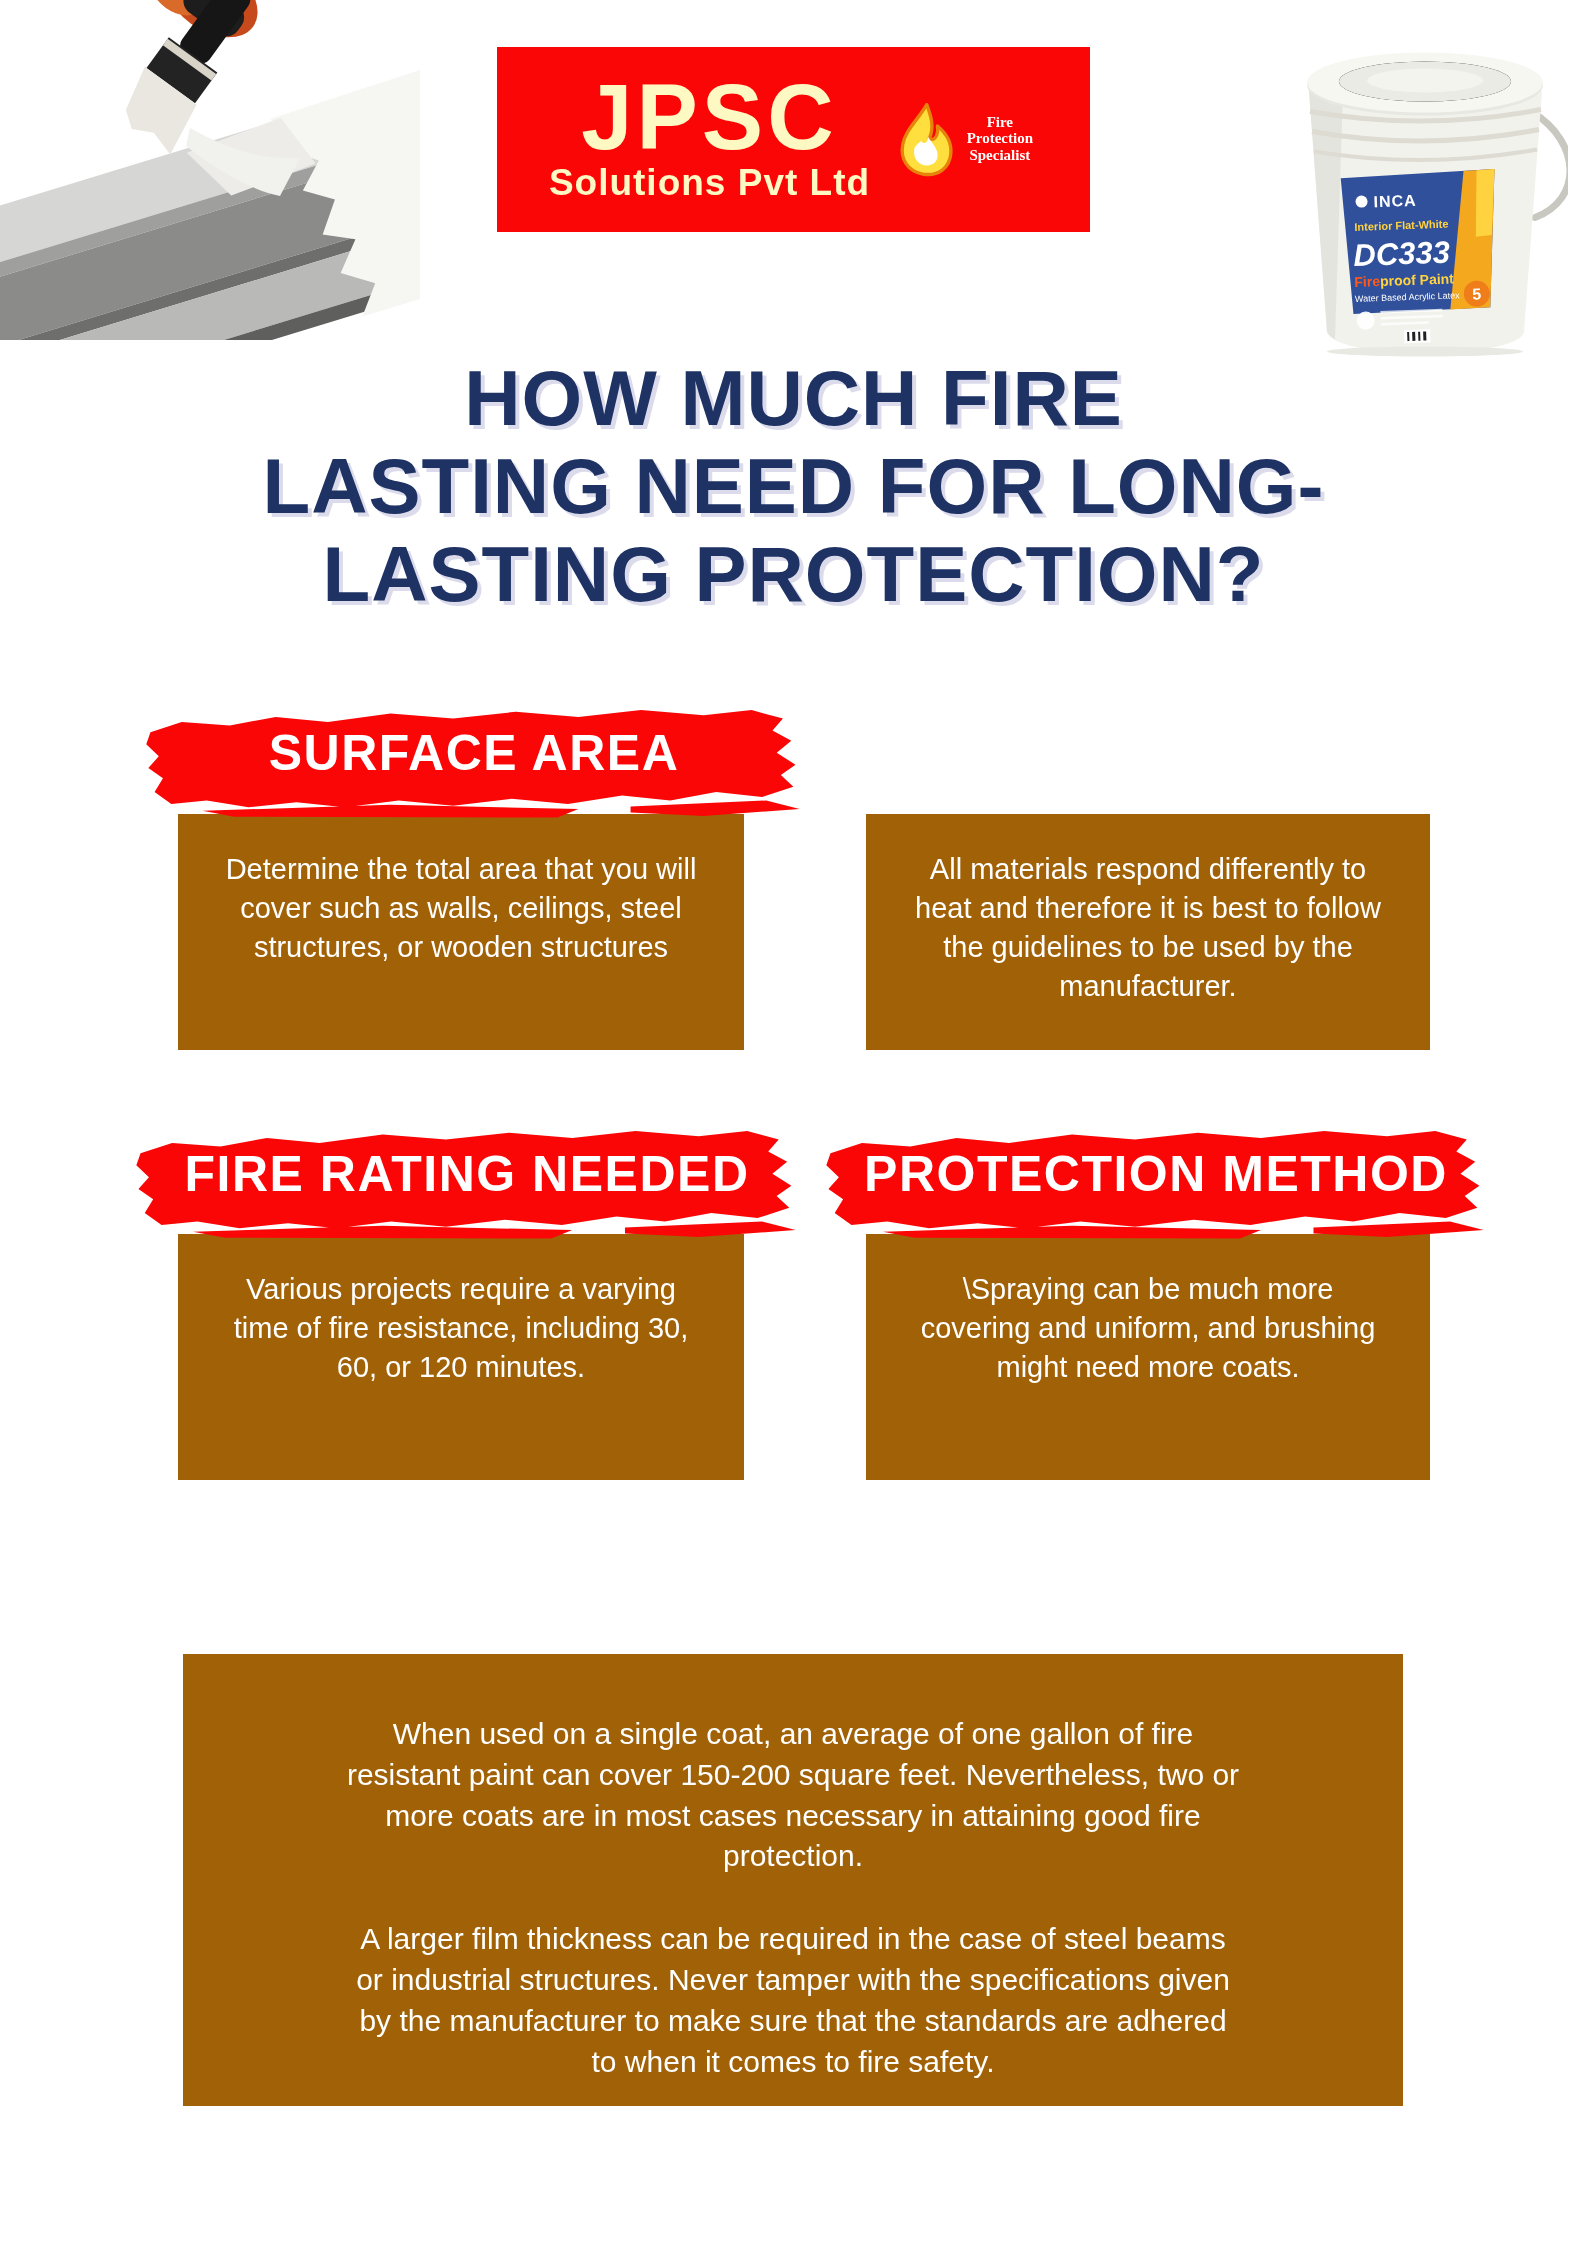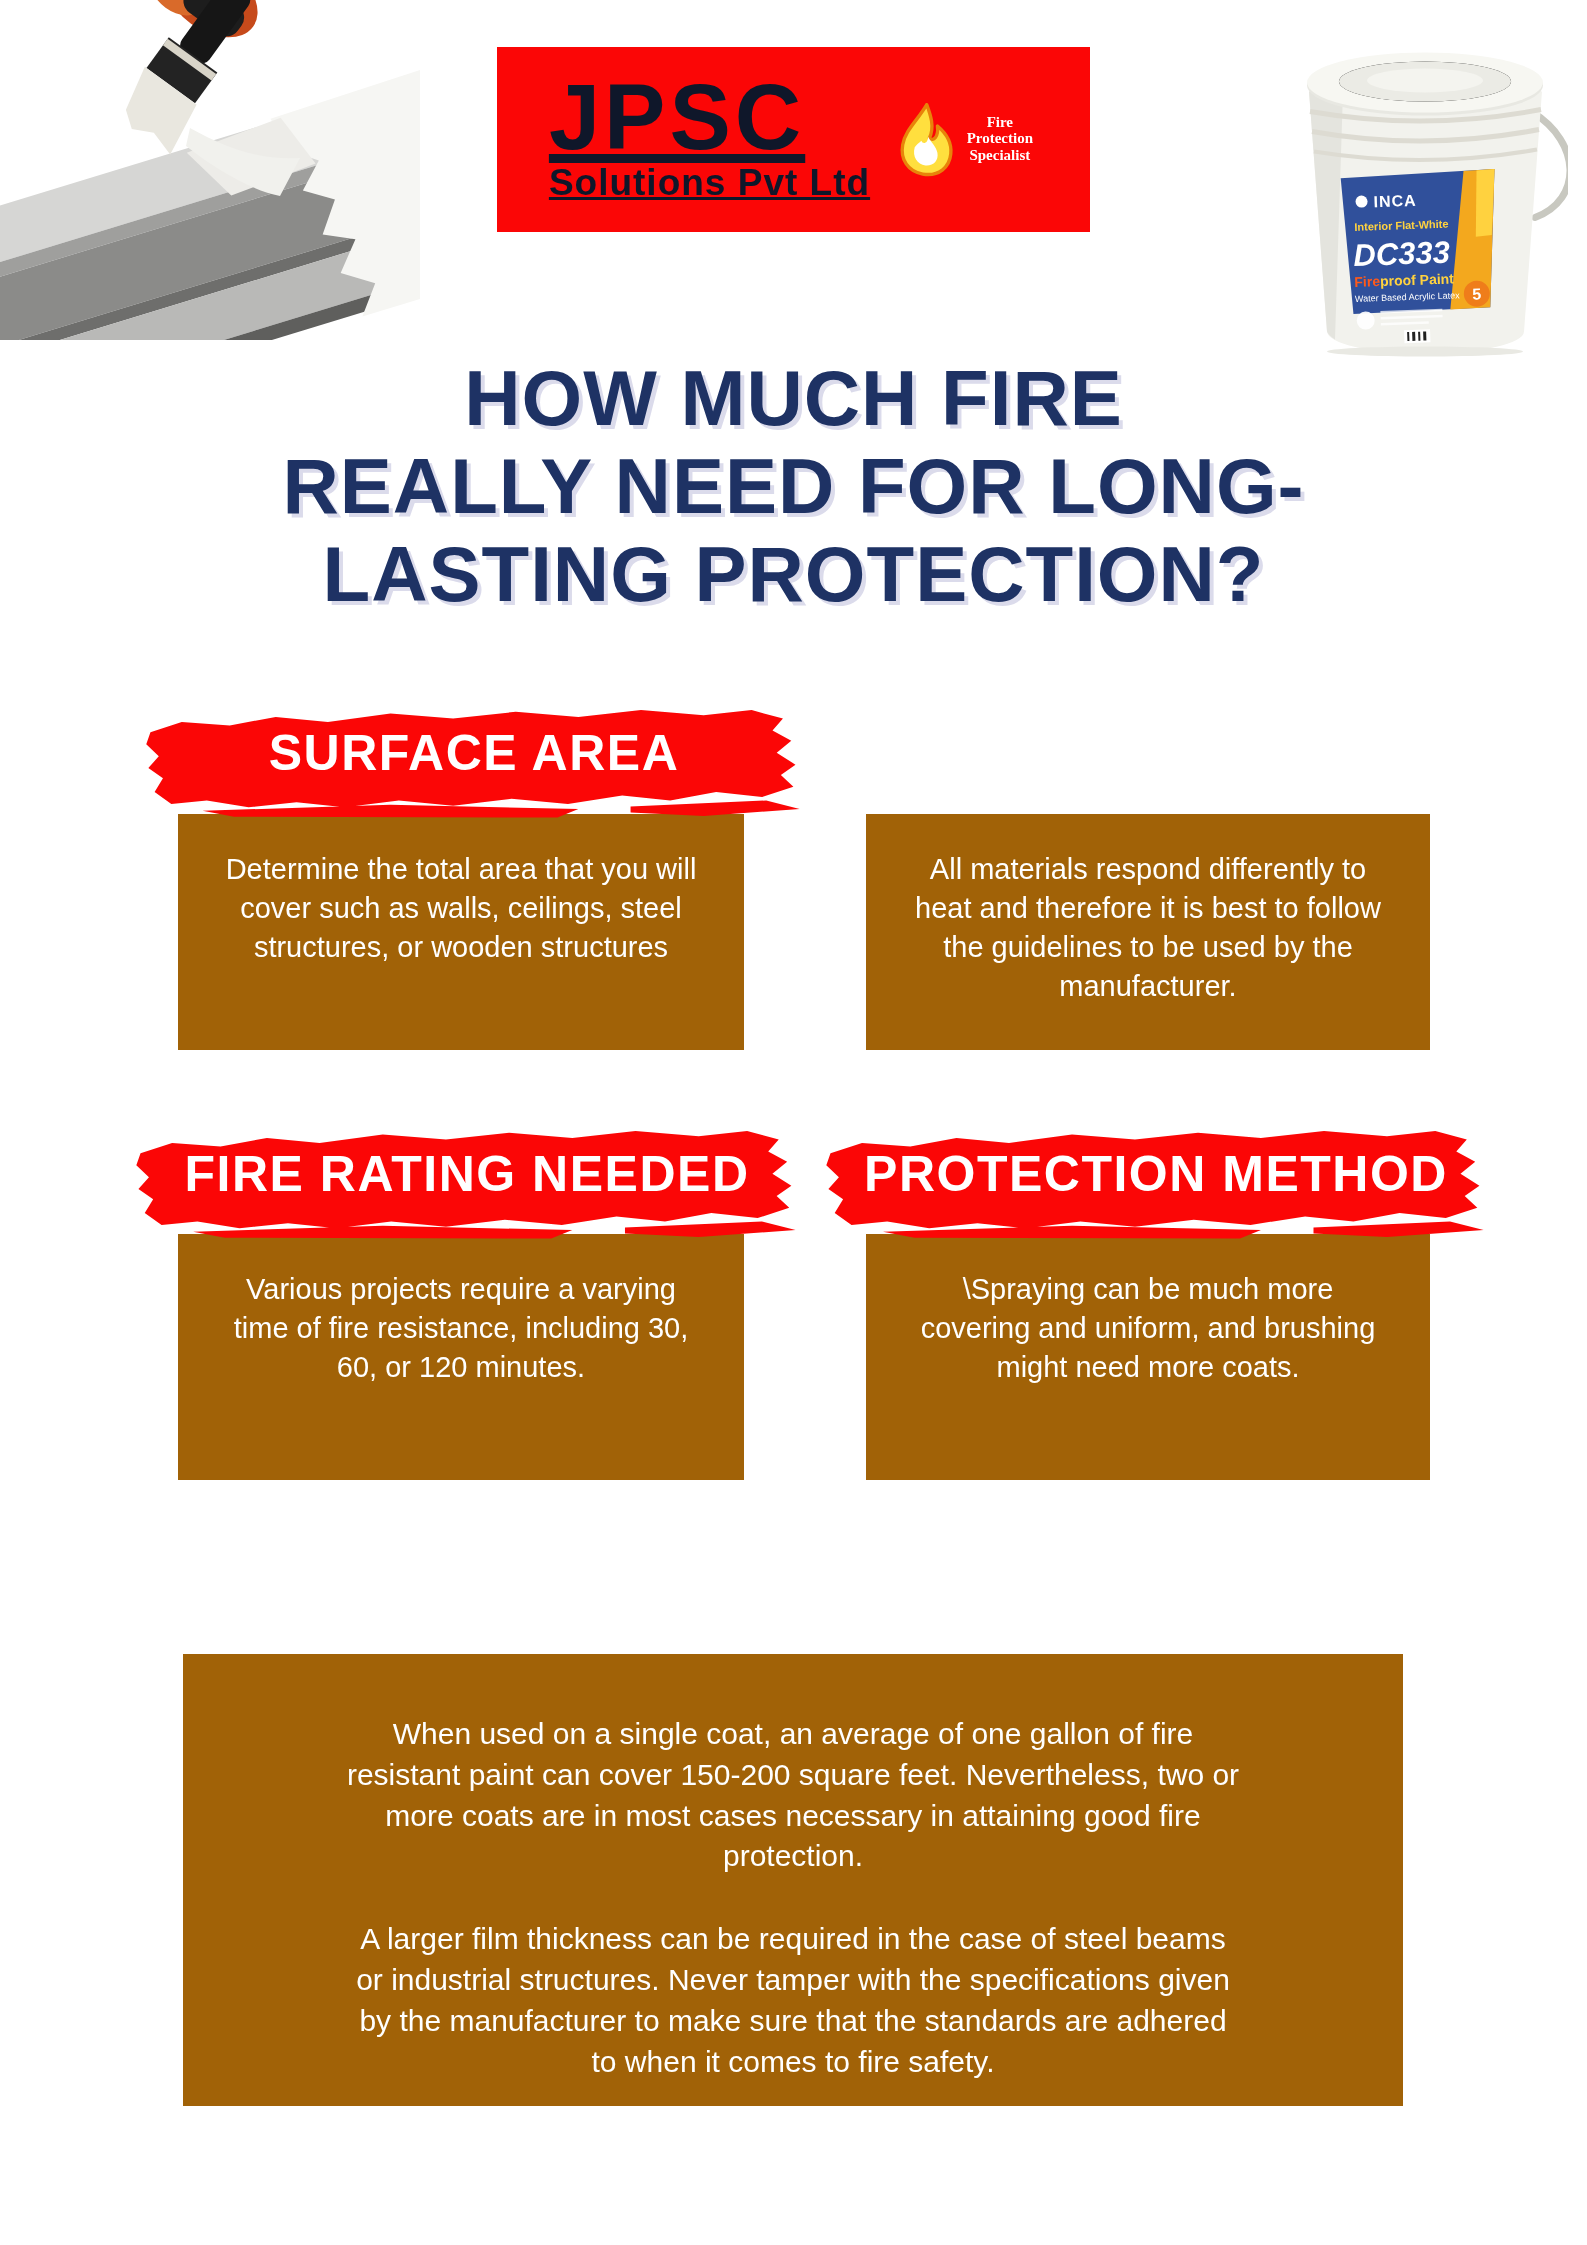--- a/index.html
+++ b/index.html
@@ -6,21 +6,21 @@
   .page{position:relative;width:1587px;height:2245px;background:#ffffff;overflow:hidden;
         font-family:"Liberation Sans",sans-serif;}
 
   
   .photo{position:absolute;left:0;top:0;width:420px;height:340px;}
   .photo svg{width:100%;height:100%;display:block;}
 
   
   .logo{position:absolute;left:497px;top:47px;width:593px;height:185px;background:#fb0606;
         display:flex;align-items:center;justify-content:center;gap:18px;}
-  .logo-text{color:#0f172a;text-decoration:underline;}
+  .logo-text{text-align:center;color:#fef9c3;}
   .logo-name{font-size:92px;font-weight:bold;letter-spacing:4px;line-height:.92;}
   .logo-sub{font-size:37px;font-weight:bold;letter-spacing:1px;margin-top:3px;}
   .logo-flame{width:150px;display:flex;flex-direction:row;align-items:center;}
   .logo-flame svg{width:96px;height:96px;display:block;}
   .logo-badge{color:#fff;font-family:"Liberation Serif",serif;font-weight:bold;font-size:15px;
               line-height:1.1;text-align:center;width:100px;margin-top:-2px;}
 
   
   .bucket{position:absolute;left:1283px;top:36px;width:285px;height:325px;}
   .bucket svg{width:100%;height:100%;display:block;}
@@ -140,21 +140,21 @@
         <rect x="137" y="294" width="3" height="9" fill="#222"></rect>
         <circle cx="192" cy="258" r="13" fill="#ef7d1a"></circle>
         <text x="192" y="264" text-anchor="middle" fill="#ffffff" font-size="16" font-weight="bold" font-family="Liberation Sans, sans-serif">5</text>
       </g>
       <ellipse cx="142" cy="314" rx="98" ry="5" fill="#e9e9e3"></ellipse>
     </svg>
   </div>
 
   <h1 class="title">
     <div>HOW MUCH FIRE</div>
-    <div>REALLY NEED FOR LONG-</div>
+    <div>LASTING NEED FOR LONG-</div>
     <div>LASTING PROTECTION?</div>
   </h1>
 
   <div class="stroke small s1">
     <svg viewBox="0 0 640 150" preserveAspectRatio="none">
         <use href="#brush" fill="#fb0606"></use>
       </svg>
     <span class="label">SURFACE AREA</span>
   </div>
   <div class="panel row p1">Determine the total area that you will cover such as walls, ceilings, steel structures, or wooden structures</div>

